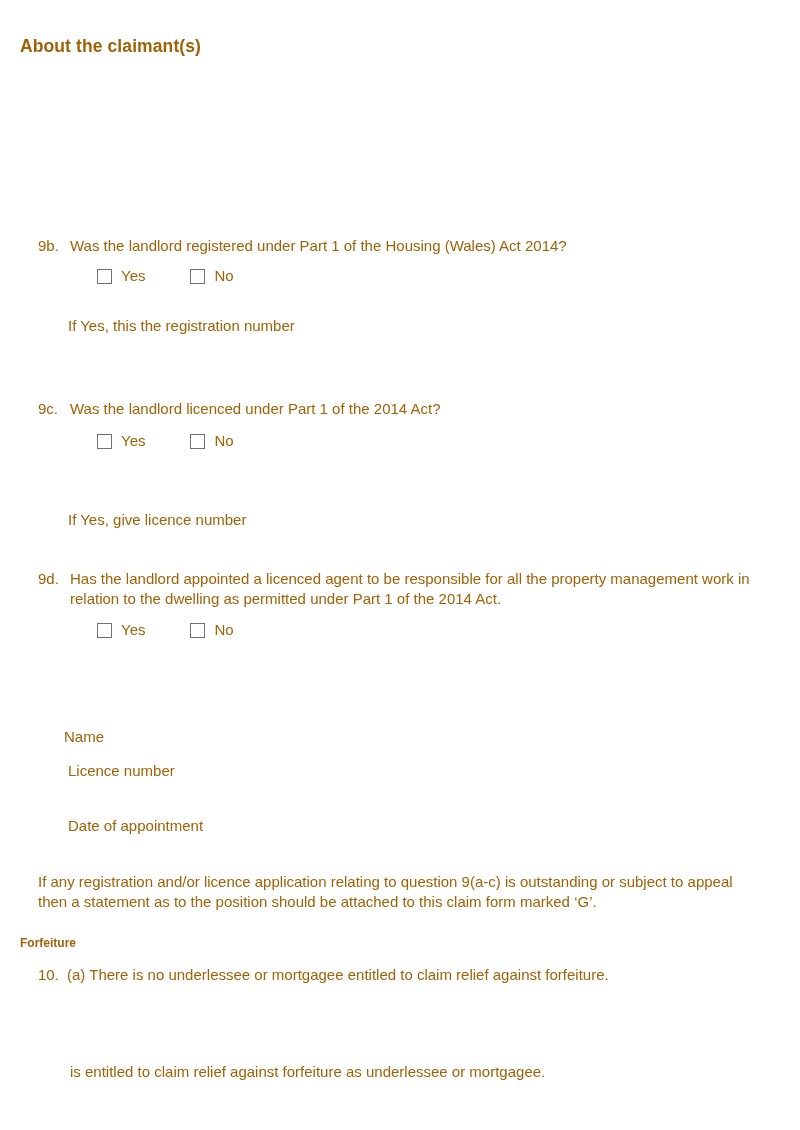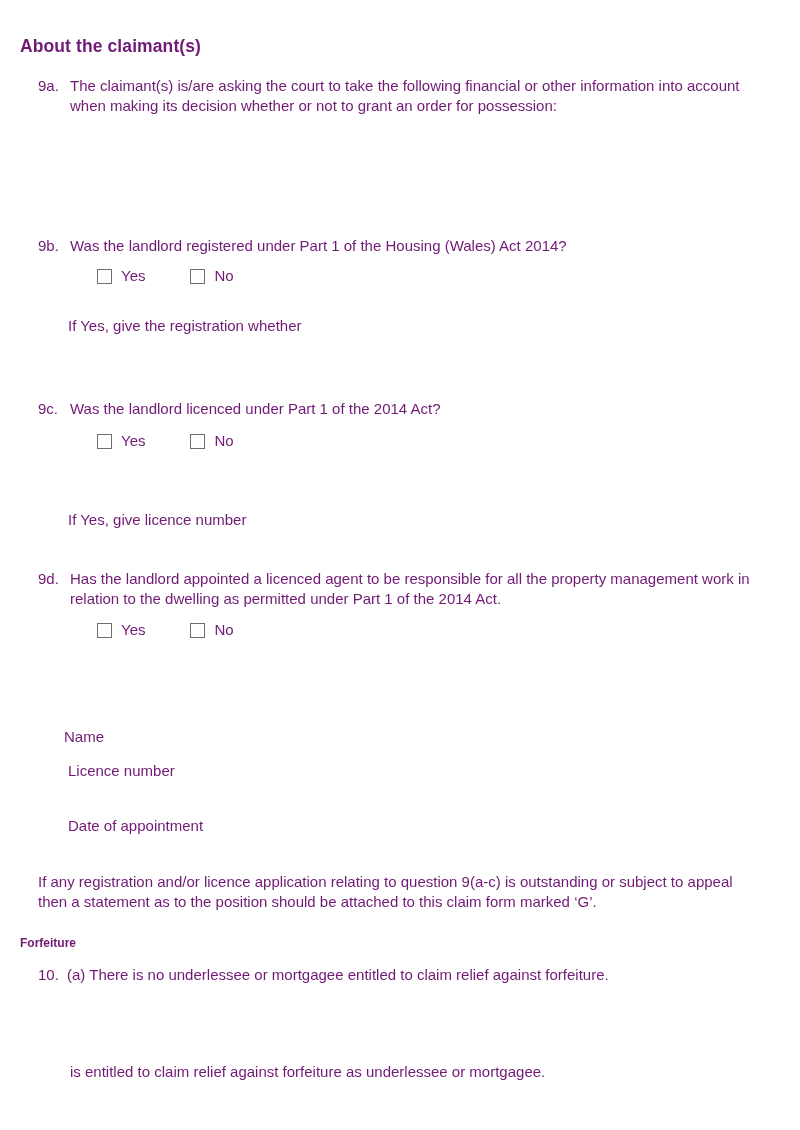--- a/index.html
+++ b/index.html
@@ -3,21 +3,21 @@
 <meta charset="utf-8">
 <style>
   * { margin: 0; padding: 0; box-sizing: border-box; }
   html, body { background: #ffffff; }
   .page {
     position: relative;
     width: 800px;
     height: 1130px;
     background: #ffffff;
     font-family: "Liberation Sans", "DejaVu Sans", sans-serif;
-    color: #701a75;
+    color: #a16207;
     font-size: 15px;
     line-height: 20px;
   }
   .abs { position: absolute; }
   .h-main {
     font-size: 17.5px;
     font-weight: bold;
     line-height: 20px;
     letter-spacing: 0.1px;
   }
@@ -57,41 +57,37 @@
   }
   .inline-of { display: inline-block; }
 </style>
 </head>
 <body>
 
 <div class="page">
 
   <div class="abs h-main" style="left:20px; top:36px;">About the claimant(s)</div>
 
-  <div class="abs qrow" style="left:38px; top:76px; width:712px;">
-    <span class="qnum qnum-w32">9a.</span>
-    <span class="qtext" style="width:680px;">The claimant(s) is/are asking the court to take the following financial or other information into account when making its decision whether or not to grant an order for possession:</span>
-  </div>
   <div class="abs blank-field" style="left:70px; top:120px; width:680px; height:105px;"></div>
 
   <div class="abs qrow" style="left:38px; top:236px; width:712px;">
     <span class="qnum qnum-w32">9b.</span>
     <span class="qtext" style="width:680px;">Was the landlord registered under Part 1 of the Housing (Wales) Act 2014?</span>
   </div>
   <div class="abs cbrow" style="left:97px; top:266px;">
     <span class="cbgroup">
       <span class="checkbox"></span>
       <span class="cblabel">Yes</span>
     </span>
     <span class="cbgroup" style="margin-left:45px;">
       <span class="checkbox"></span>
       <span class="cblabel">No</span>
     </span>
   </div>
-  <div class="abs" style="left:68px; top:316px;">If Yes, give the registration whether</div>
+  <div class="abs" style="left:68px; top:316px;">If Yes, this the registration number</div>
   <div class="abs blank-field" style="left:68px; top:340px; width:680px; height:50px;"></div>
 
   <div class="abs qrow" style="left:38px; top:399px; width:712px;">
     <span class="qnum qnum-w32">9c.</span>
     <span class="qtext" style="width:680px;">Was the landlord licenced under Part 1 of the 2014 Act?</span>
   </div>
   <div class="abs cbrow" style="left:97px; top:431px;">
     <span class="cbgroup">
       <span class="checkbox"></span>
       <span class="cblabel">Yes</span>

